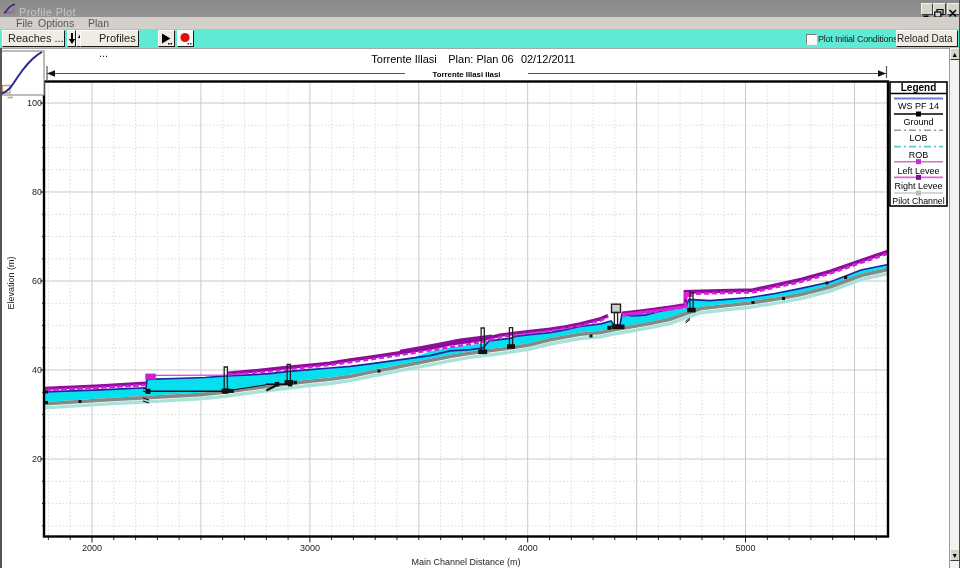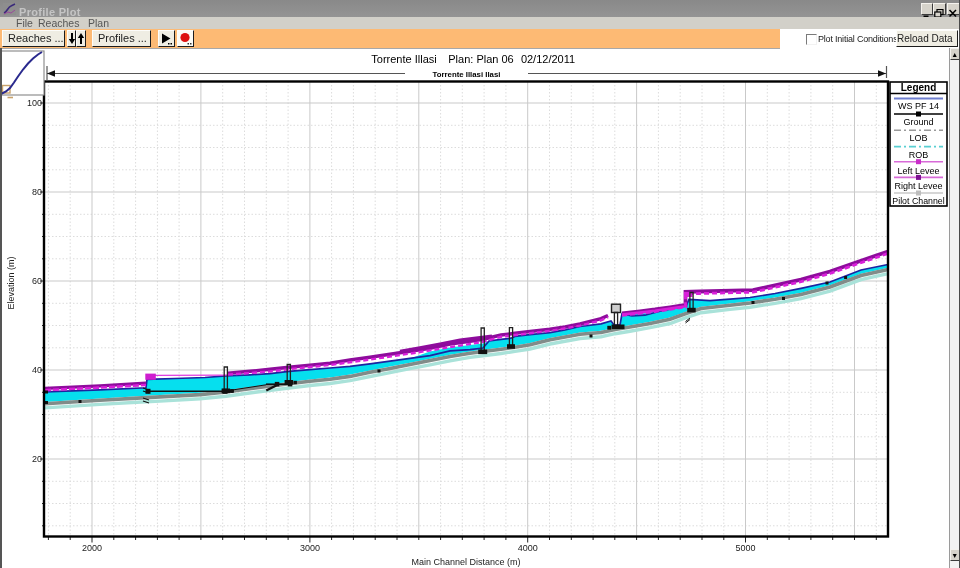--- a/index.html
+++ b/index.html
@@ -1,22 +1,22 @@
 <!DOCTYPE html>
 <html><head><meta charset="utf-8"><style>
 html,body{margin:0;padding:0;width:960px;height:568px;overflow:hidden;
  font-family:"Liberation Sans",sans-serif;background:#fff}
 .abs{position:absolute}
 #titlebar{left:0;top:0;width:960px;height:17px;background:linear-gradient(#898989,#949494)}
-#titlebar .cap{left:19px;top:6px;font-size:11px;font-weight:bold;color:#c4c4c4;letter-spacing:.3px}
+#titlebar .cap{left:19px;top:6px;font-size:11px;font-weight:normal;color:#c4c4c4;letter-spacing:.3px}
 .wbtn{top:2.5px;width:12.5px;height:12px;background:#d6d3cb;border:1px solid;
  border-color:#f4f2ee #3c3c3c #3c3c3c #f4f2ee;box-sizing:border-box}
 #menubar{left:0;top:17px;width:960px;height:12px;background:#d2d0c9;color:#565656;font-size:10.5px}
 #menubar span{position:absolute;top:0}
-#toolbar{left:0;top:29px;width:780px;height:19px;background:#fdba74;border-bottom:1px solid #a8a8a8}
+#toolbar{left:0;top:29px;width:960px;height:19px;background:#5eead4;border-bottom:1px solid #a8a8a8}
 .tbtn{top:1px;height:17px;background:#efede3;border:1px solid;box-sizing:border-box;
  border-color:#fdfdfb #1c1c1c #1c1c1c #fdfdfb;font-size:11px;color:#222;line-height:15px}
 #chart{left:0;top:0;width:824px;height:568px}
 #scroll{left:949px;top:48px;width:11px;height:520px;background:#f2f2f2;border-left:1px solid #9a9a9a;box-sizing:border-box}
 .sbtn{left:949.5px;width:10.5px;height:12px;background:#d6d3cb;border:1px solid;box-sizing:border-box;
  border-color:#f4f2ee #3c3c3c #3c3c3c #f4f2ee;font-size:7px;text-align:center;line-height:11px;color:#000}
 #leftedge{left:0;top:48px;width:1.5px;height:520px;background:#555}
 #rightedge{left:958.8px;top:0;width:1.2px;height:568px;background:#4a4a4a}
 </style></head><body>
 <div class="abs" id="chart">
@@ -266,32 +266,32 @@
  <div class="abs wbtn" style="left:933px"><svg width="10" height="9">
         <rect x="3" y="0.5" width="6" height="5" fill="none" stroke="#000" stroke-width="1.2"></rect>
         <rect x="0.8" y="3" width="6" height="5" fill="#d6d3cb" stroke="#000" stroke-width="1.2"></rect>
       </svg></div>
  <div class="abs wbtn" style="left:947px"><svg width="10" height="9">
         <path d="M1.5,1 L8,7.5 M8,1 L1.5,7.5" stroke="#000" stroke-width="1.5"></path>
       </svg></div>
 </div>
 <div class="abs" id="menubar">
  <span style="left:16px">File</span>
-    <span style="left:38px">Reaches</span>
+    <span style="left:38px">Options</span>
     <span style="left:88px">Plan</span>
 </div>
 <div class="abs" id="toolbar">
  <div class="abs tbtn" style="left:2px;width:63px;padding-left:5px">Reaches ...</div>
  <div class="abs tbtn" style="left:66.5px;width:9.5px;padding:0"><svg width="8" height="15">
         <path d="M3,2 h2 v6 h2.2 l-3.2,5 -3.2,-5 H3 Z" fill="#000"></path>
       </svg></div>
  <div class="abs tbtn" style="left:76px;width:9.5px;padding:0"><svg width="8" height="15">
         <path d="M3,13 h2 v-6 h2.2 l-3.2,-5 -3.2,5 H3 Z" fill="#000"></path>
       </svg></div>
- <div class="abs tbtn" style="left:92px;width:59px;padding-left:5px">Profiles ...</div>
+ <div class="abs tbtn" style="left:80px;width:59px;padding-left:18px">Profiles ...</div>
  <div class="abs tbtn" style="left:157.5px;width:17px;padding:0">
    <svg width="15" height="15">
         <path d="M3,2.5 L11.5,7.5 L3,12.5 Z" fill="#000"></path>
         <rect x="9" y="12" width="1.5" height="1.5" fill="#000"></rect>
         <rect x="11.5" y="12" width="1.5" height="1.5" fill="#000"></rect>
       </svg></div>
  <div class="abs tbtn" style="left:176.5px;width:17px;padding:0;background:#fbfbf7">
    <svg width="15" height="15">
         <circle cx="7" cy="6.5" r="4.6" fill="#dd1111"></circle>
         <rect x="9.5" y="12" width="1.5" height="1.5" fill="#333"></rect>

